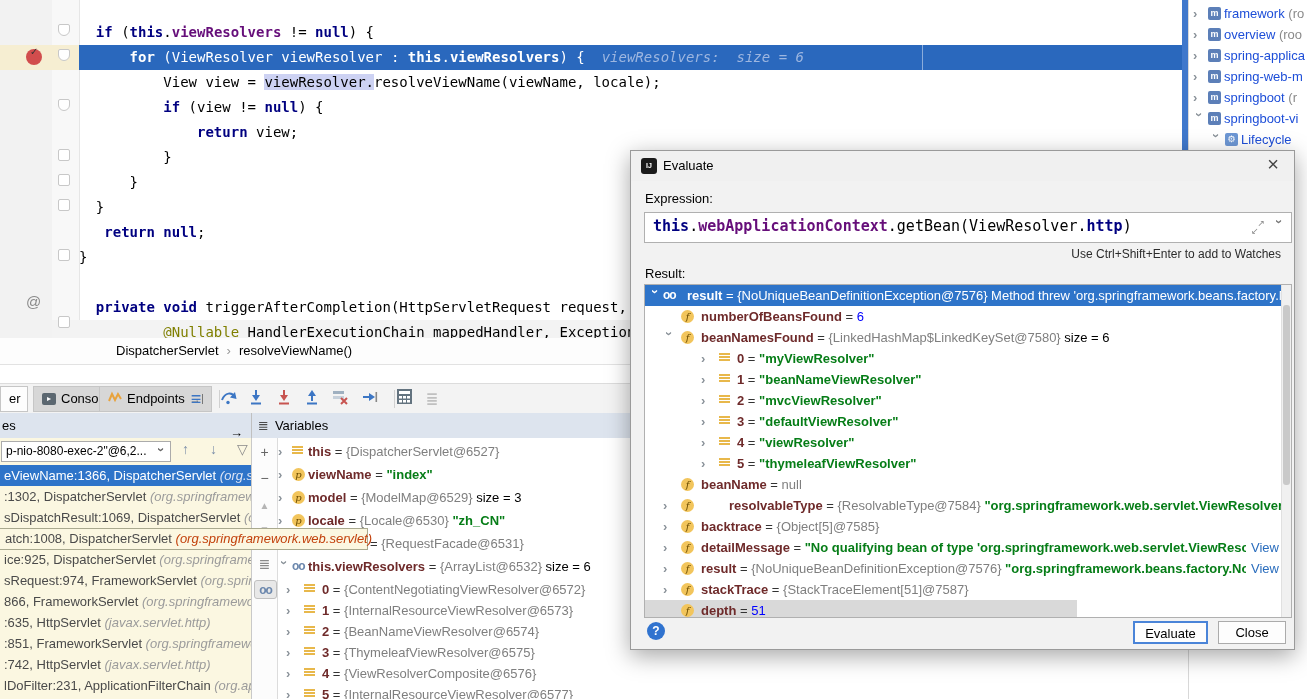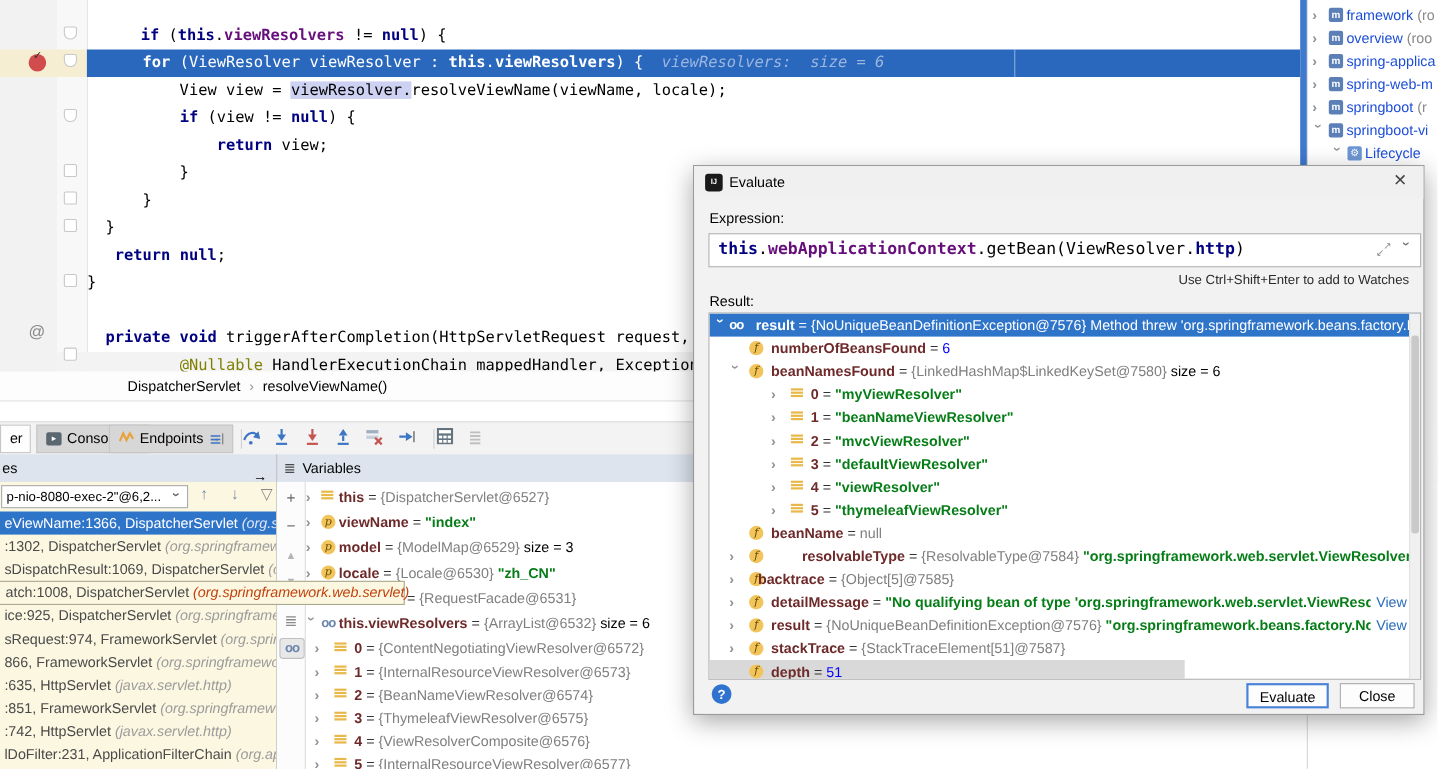--- a/index.html
+++ b/index.html
@@ -128,21 +128,21 @@
     <div id="foldstrip" class="abs"></div>
     <div class="abs bp-row-gutter"></div>
     <div class="abs exec-row"></div>
     <div class="abs margin-guide"></div>
     <div class="abs gray-row"></div>
     <div id="breakpoint" class="abs">
         <span>✓</span>
       </div>
     <div id="at-symbol" class="abs">@</div>
     <div id="codelines">
-        <div class="codeline" style="top: 20px; padding-left: 32px;"><span class="c-pl">  </span><span class="c-kw">if</span><span class="c-pl"> (</span><span class="c-kw">this</span><span class="c-pl">.</span><span class="c-fld">viewResolvers</span><span class="c-pl"> != </span><span class="c-kw">null</span><span class="c-pl">) {</span></div>
+        <div class="codeline" style="top: 20px;"><span class="c-pl">  </span><span class="c-kw">if</span><span class="c-pl"> (</span><span class="c-kw">this</span><span class="c-pl">.</span><span class="c-fld">viewResolvers</span><span class="c-pl"> != </span><span class="c-kw">null</span><span class="c-pl">) {</span></div>
         <div class="codeline current" style="top: 45px;"><span class="c-pl">      </span><span class="c-kw">for</span><span class="c-pl"> (ViewResolver viewResolver : </span><span class="c-kw">this</span><span class="c-pl">.</span><span class="c-fld">viewResolvers</span><span class="c-pl">) {  </span><span class="c-hint">viewResolvers:  size = 6</span></div>
         <div class="codeline" style="top: 70px;"><span class="c-pl">          View view = </span><span class="c-idhl">viewResolver.</span><span class="c-pl">resolveViewName(viewName, locale);</span></div>
         <div class="codeline" style="top: 95px;"><span class="c-pl">          </span><span class="c-kw">if</span><span class="c-pl"> (view != </span><span class="c-kw">null</span><span class="c-pl">) {</span></div>
         <div class="codeline" style="top: 120px;"><span class="c-pl">              </span><span class="c-kw">return</span><span class="c-pl"> view;</span></div>
         <div class="codeline" style="top: 145px;"><span class="c-pl">          }</span></div>
         <div class="codeline" style="top: 170px;"><span class="c-pl">      }</span></div>
         <div class="codeline" style="top: 195px;"><span class="c-pl">  }</span></div>
         <div class="codeline" style="top: 220px;"><span class="c-pl">   </span><span class="c-kw">return</span><span class="c-pl"> </span><span class="c-kw">null</span><span class="c-pl">;</span></div>
         <div class="codeline" style="top: 245px;"><span class="c-pl">}</span></div>
         <div class="codeline" style="top: 270px;"></div>
@@ -500,21 +500,21 @@
             <span class="ttext" style="left: 56px;"><span class="t-name">beanName</span><span class="t-eq"> = </span><span class="v-gray">null</span></span>
           </div>
           <div class="trow" style="top: 210px;">
             <span class="chev" style="left: 18px;">›</span>
             <span class="ic ic-f" style="left: 36px;">f</span>
             <span class="ttext" style="left: 56px; margin-left: 28px;"><span class="t-name">resolvableType</span><span class="t-eq"> = </span><span class="v-gray">{ResolvableType@7584} </span><span class="v-green">"org.springframework.web.servlet.ViewResolver"</span></span>
           </div>
           <div class="trow" style="top: 231px;">
             <span class="chev" style="left: 18px;">›</span>
             <span class="ic ic-f" style="left: 36px;">f</span>
-            <span class="ttext" style="left: 44px;"><span class="t-name">backtrace</span><span class="t-eq"> = </span><span class="v-gray">{Object[5]@7585}</span></span>
+            <span class="ttext" style="left: 56px;"><span class="t-name">backtrace</span><span class="t-eq"> = </span><span class="v-gray">{Object[5]@7585}</span></span>
           </div>
           <div class="trow" style="top: 252px;">
             <span class="chev" style="left: 18px;">›</span>
             <span class="ic ic-f" style="left: 36px;">f</span>
             <span class="ttext" style="left: 56px;"><span class="t-name">detailMessage</span><span class="t-eq"> = </span><span class="v-green">"No qualifying bean of type 'org.springframework.web.servlet.ViewResc</span><span class="v-gray">...</span></span>
             <span class="t-link">View</span>
           </div>
           <div class="trow" style="top: 273px;">
             <span class="chev" style="left: 18px;">›</span>
             <span class="ic ic-f" style="left: 36px;">f</span>

